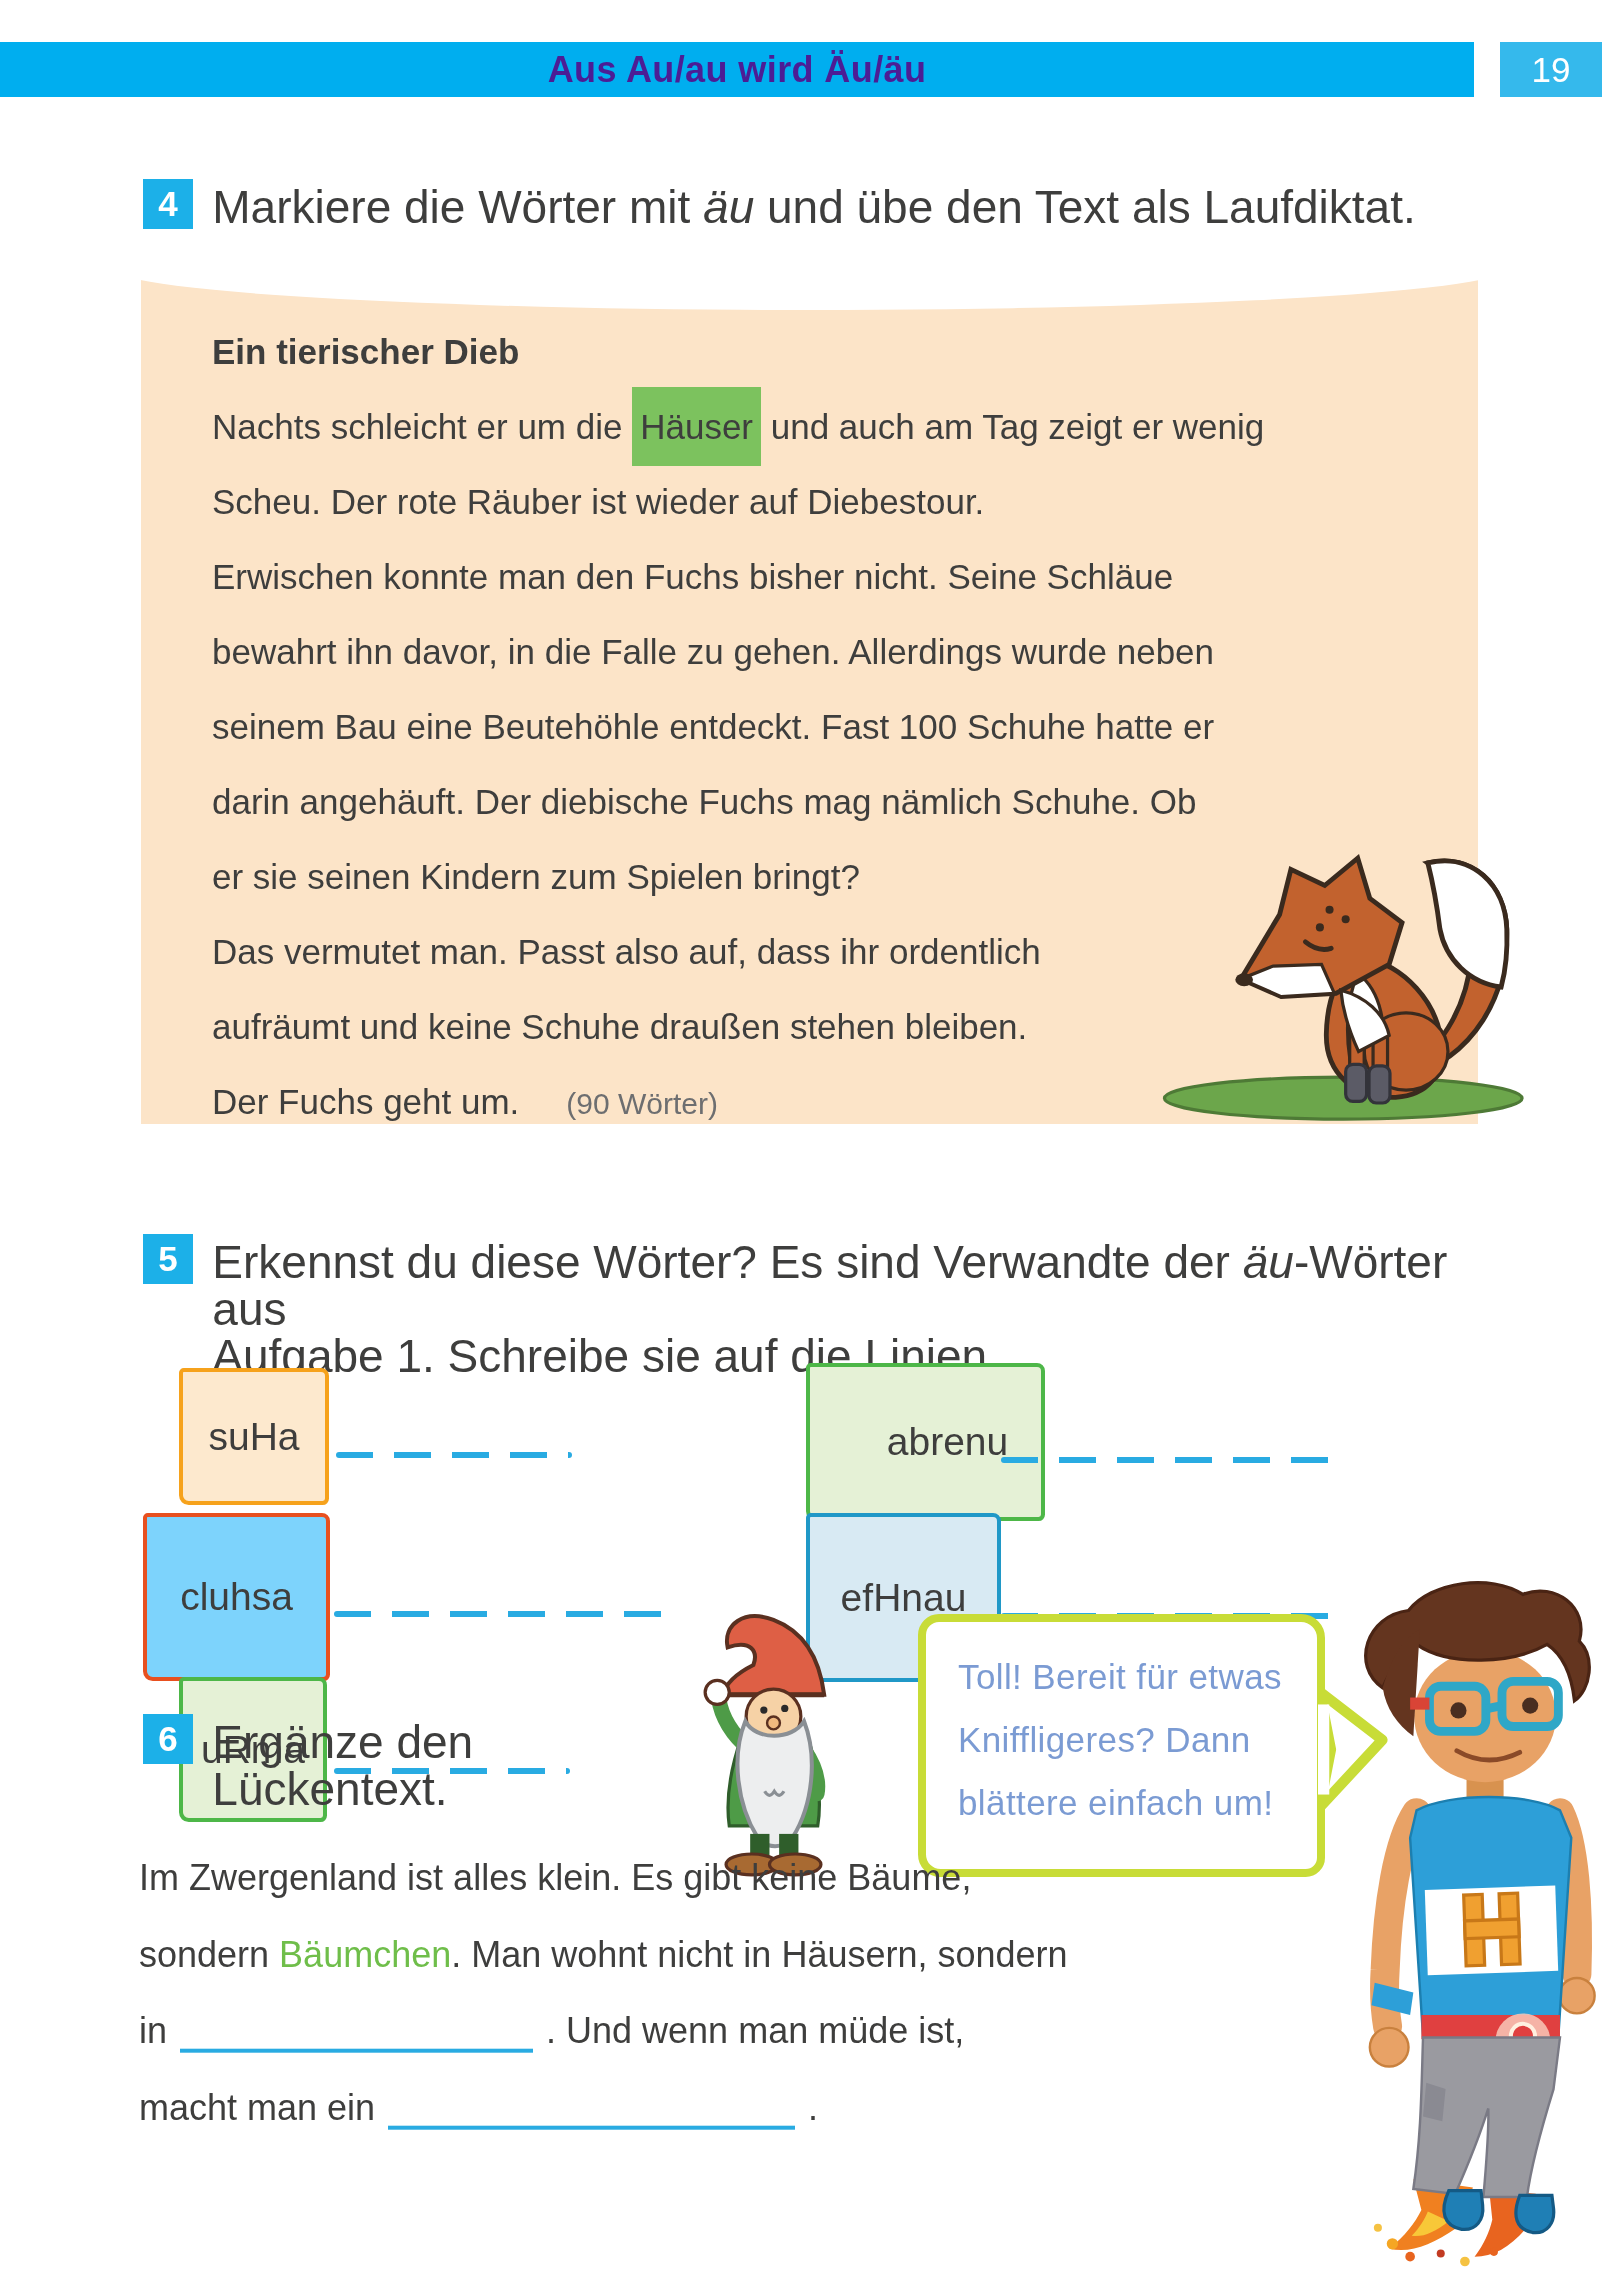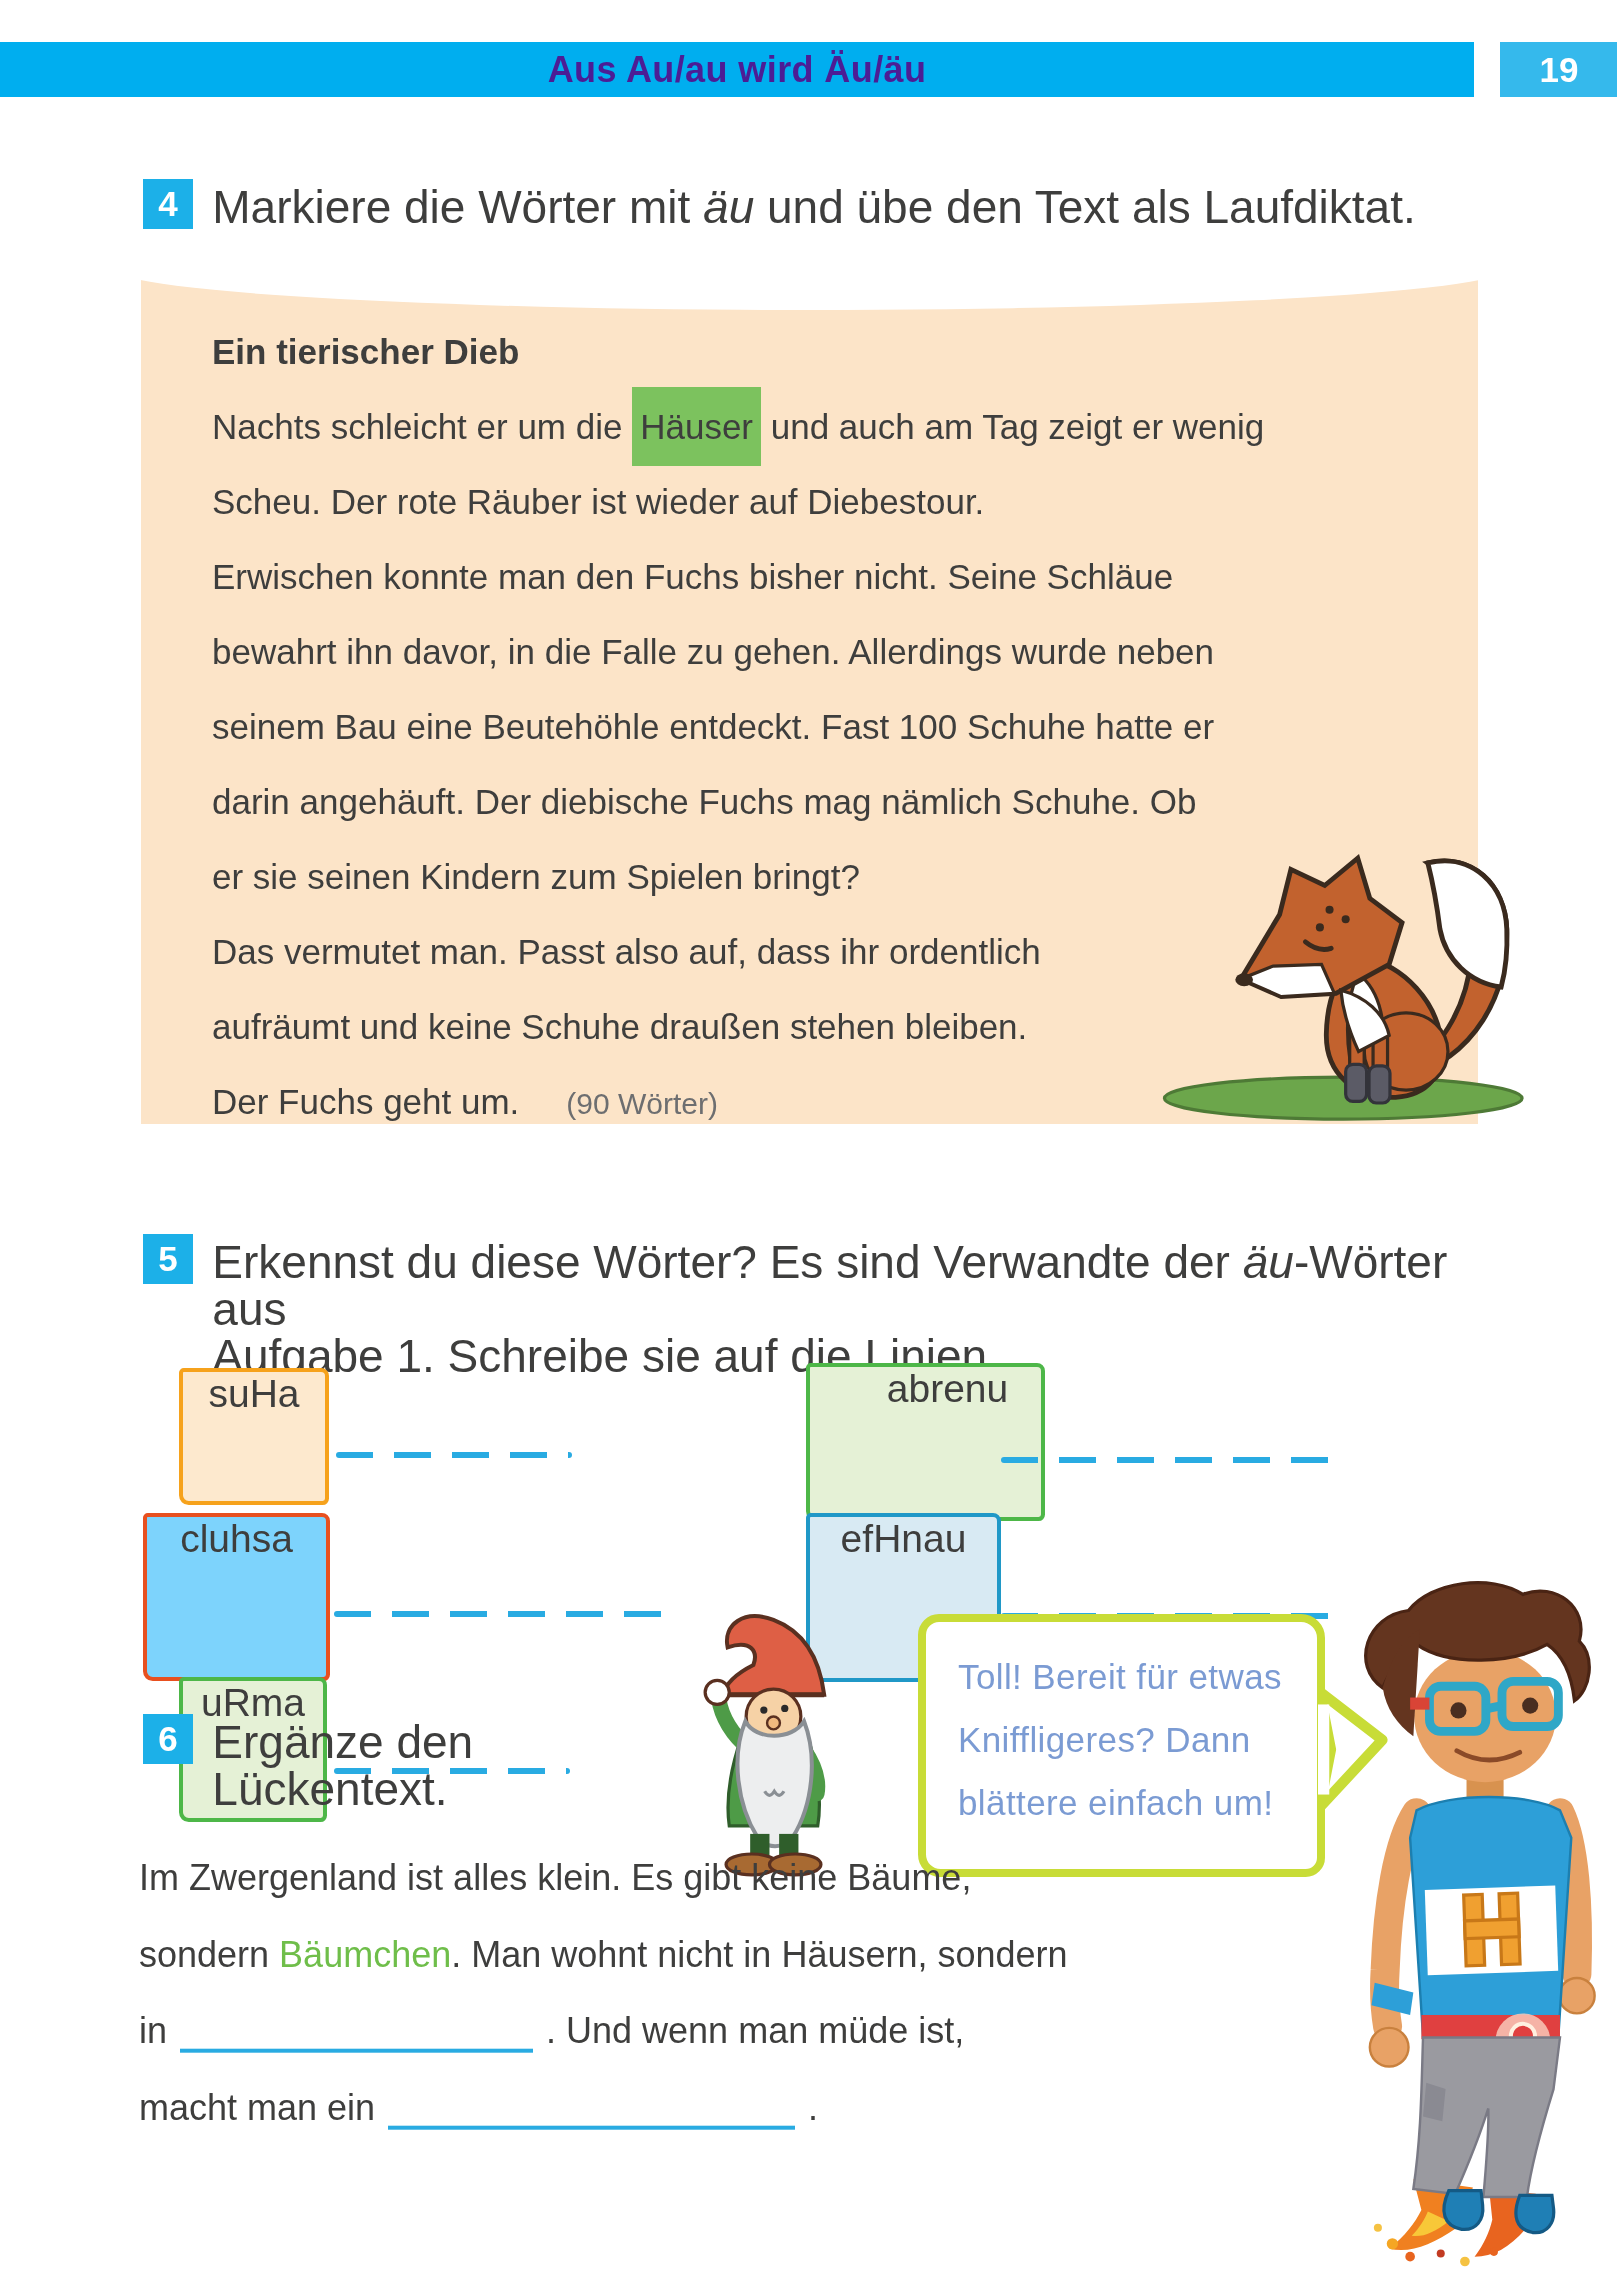--- a/index.html
+++ b/index.html
@@ -4,38 +4,38 @@
 <style>
   html,body{margin:0;padding:0;background:#fff;}
   #page{
     position:relative;width:1618px;height:2284px;overflow:hidden;background:#fff;
     font-family:"Liberation Sans",sans-serif;color:#3E3E3D;
   }
   
   .header-bar{position:absolute;left:0;top:42px;width:1474px;height:55px;background:#00AEEF;
     display:flex;align-items:center;justify-content:center;}
   .header-title{color:#4c1d95;font-weight:bold;font-size:36px;letter-spacing:0.4px;}
-  .page-num-box{position:absolute;left:1500px;top:42px;width:118px;height:55px;background:#35B9EC;
-    display:flex;align-items:center;justify-content:center;color:#fff;font-weight:bold;font-size:35px;}
+  .page-num-box{position:absolute;left:1500px;top:42px;width:102px;height:55px;background:#35B9EC;
+    display:flex;align-items:center;justify-content:center;color:#fff;font-weight:normal;font-size:35px;}
   
   .task-row{position:absolute;display:flex;gap:19.3px;align-items:flex-start;}
   .task-num{flex:none;width:50px;height:50px;background:#1CB0E8;color:#fff;font-size:35px;font-weight:bold;
     display:flex;align-items:center;justify-content:center;}
   .task-text{font-size:46px;line-height:47px;padding-top:4.8px;}
   .it{font-style:italic;}
   
   .story-box{position:absolute;left:141px;top:272px;width:1337px;height:852px;background:#FCE4C8;}
   .story-dip{position:absolute;left:-32px;top:-47px;width:1402px;height:85px;background:#fff;border-radius:50%;}
   .story-text{position:absolute;left:71px;top:42px;width:1192px;font-size:35px;line-height:75px;}
   .story-title{font-weight:bold;}
   .hl{background:#7CC25E;padding:20px 8px;}
   .word-count{color:#6D6E70;font-size:30px;margin-left:47px;}
   
   .word-box{position:absolute;border:4px solid;border-radius:4.8px 8px 6.4px 9.7px;
-    display:flex;justify-content:center;font-size:39px;color:#3E3E3D;}
+    display:flex;align-items:center;justify-content:center;font-size:39px;color:#3E3E3D;}
   .dash-line{position:absolute;height:5.6px;border-radius:3.2px;
     background:repeating-linear-gradient(90deg,#29ABE2 0 37px,transparent 37px 58px);}
   .solid-blank{display:inline-block;height:6.4px;border-bottom:4.8px solid #29ABE2;margin:0 13px;
     vertical-align:baseline;transform:translateY(9.7px);}
   
   .bubble{position:absolute;left:918px;top:1614px;width:407px;height:263px;background:#fff;
     border:8.9px solid #C8DC37;border-radius:21px 24px 19.3px 22.6px;box-sizing:border-box;}
   .bubble-text{position:absolute;left:32px;top:22.6px;font-size:35px;line-height:63px;color:#7B9BD3;letter-spacing:0.4px;}
   .bubble-tail{position:absolute;left:392px;top:63px;}
   

